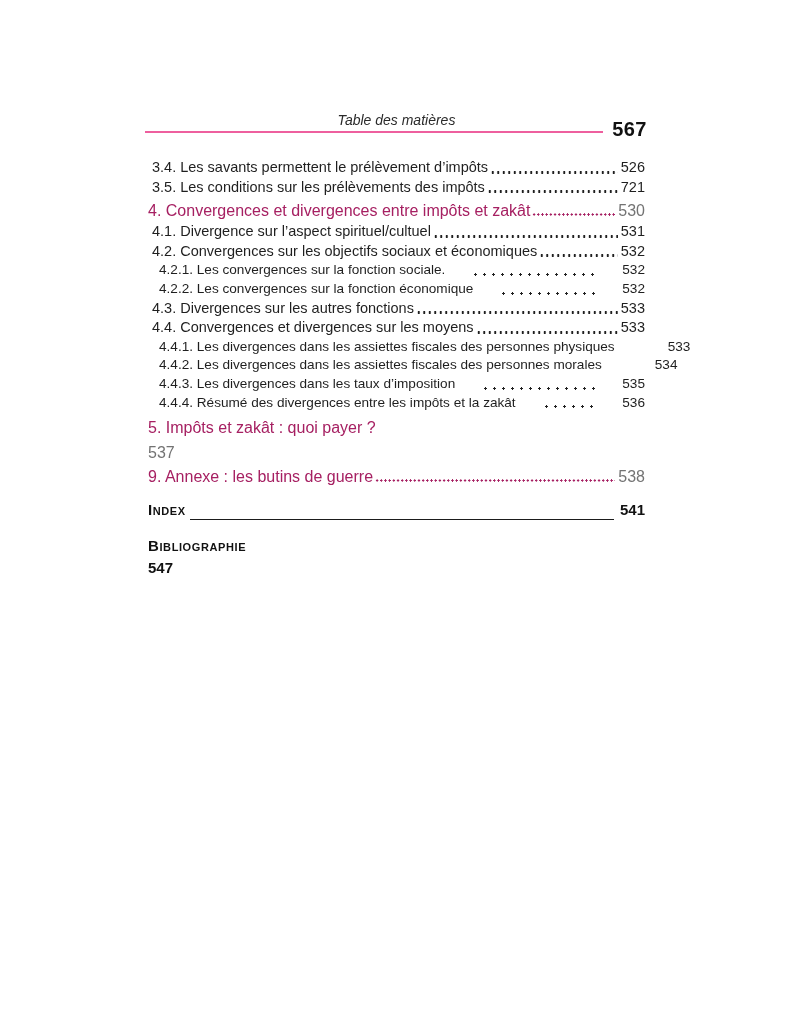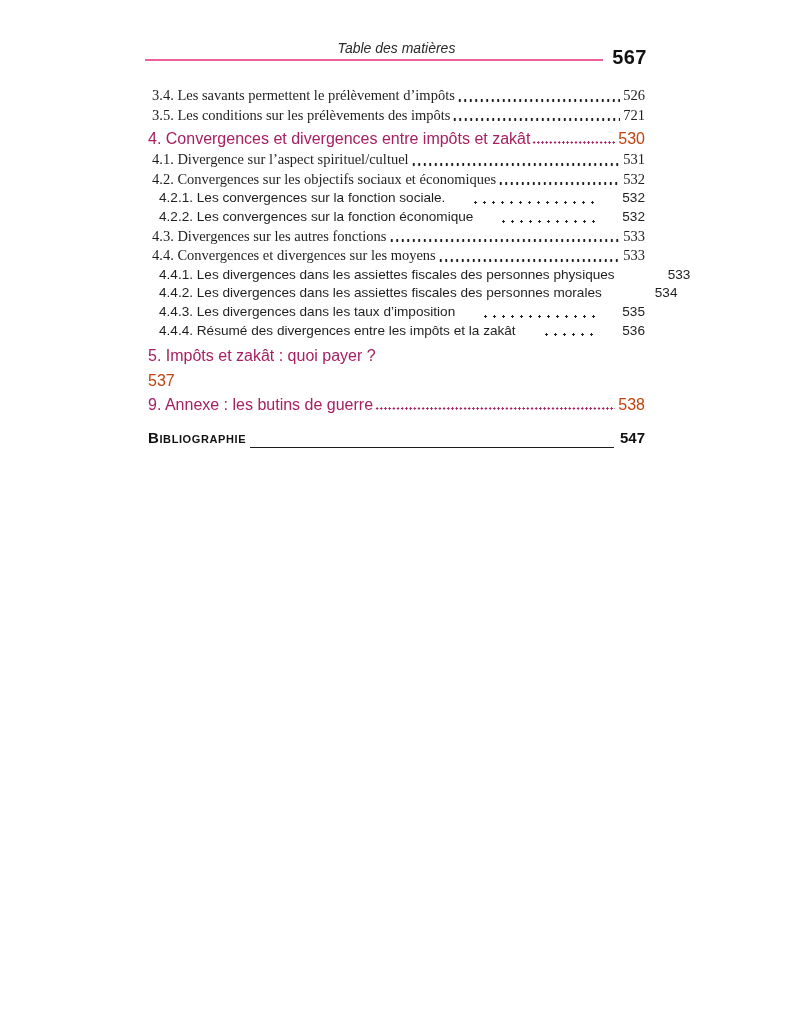--- a/index.html
+++ b/index.html
@@ -4,21 +4,21 @@
 <style>
   * { margin: 0; padding: 0; box-sizing: border-box; }
   html, body { background: #ffffff; }
   body { font-family: "Liberation Sans", sans-serif; color: #1f1f1f; }
 
   .page {
     position: relative;
     width: 791px;
     height: 980px;
     background: #ffffff;
-    padding: 40px 146px 0 148px;
+    padding: 112px 146px 0 148px;
     overflow: hidden;
   }
 
   
   .header { position: relative; height: 38px; }
   .header-title {
     text-align: center;
     font-style: italic;
     font-size: 14px;
     line-height: 16px;
@@ -72,29 +72,29 @@
     background-size: 4.2px 5px;
     margin-bottom: 4px;
   }
   .leader-underscore {
     border-bottom: 1.6px solid #1b1b1b;
     height: 5px;
     margin: 0 6px 0 4px;
   }
 
   
-  .lvl-h2 { font-size: 14.5px; line-height: 19.6px; padding-left: 4px; font-family: Liberation Serif, serif; }
+  .lvl-h2 { font-size: 14.5px; line-height: 19.6px; padding-left: 4px; }
   .lvl-h3 { font-size: 13.6px; line-height: 18.6px; padding-left: 11px; gap: 24px; }
   .lvl-h1 {
     font-size: 16px;
     line-height: 21px;
     margin: 3px 0 1px 0;
     color: #a62062;
   }
-  .lvl-h1 .toc-page { color: #c2410c; }
+  .lvl-h1 .toc-page { color: #737373; }
 
   .lvl-h1.spaced-extra { margin-top: 5px; flex-direction: column; }
 
   .lvl-backmatter {
     font-size: 15px;
     line-height: 21px;
     font-weight: bold;
     font-variant: small-caps;
     letter-spacing: 0.6px;
     color: #111111;
@@ -184,19 +184,24 @@
       <span class="toc-label">5. Impôts et zakât : quoi payer ?</span>
       <span class="toc-leader leader-dots-dense"></span>
       <span class="toc-page">537</span>
     </div>
       <div class="toc-row lvl-h1">
       <span class="toc-label">9. Annexe : les butins de guerre</span>
       <span class="toc-leader leader-dots-dense"></span>
       <span class="toc-page">538</span>
     </div>
       <div class="toc-row lvl-backmatter">
+      <span class="toc-label">Index</span>
+      <span class="toc-leader leader-underscore"></span>
+      <span class="toc-page">541</span>
+    </div>
+      <div class="toc-row lvl-backmatter">
       <span class="toc-label">Bibliographie</span>
       <span class="toc-leader leader-underscore"></span>
       <span class="toc-page">547</span>
     </div>
     </div>
 
 </div>
 
 </body></html>

